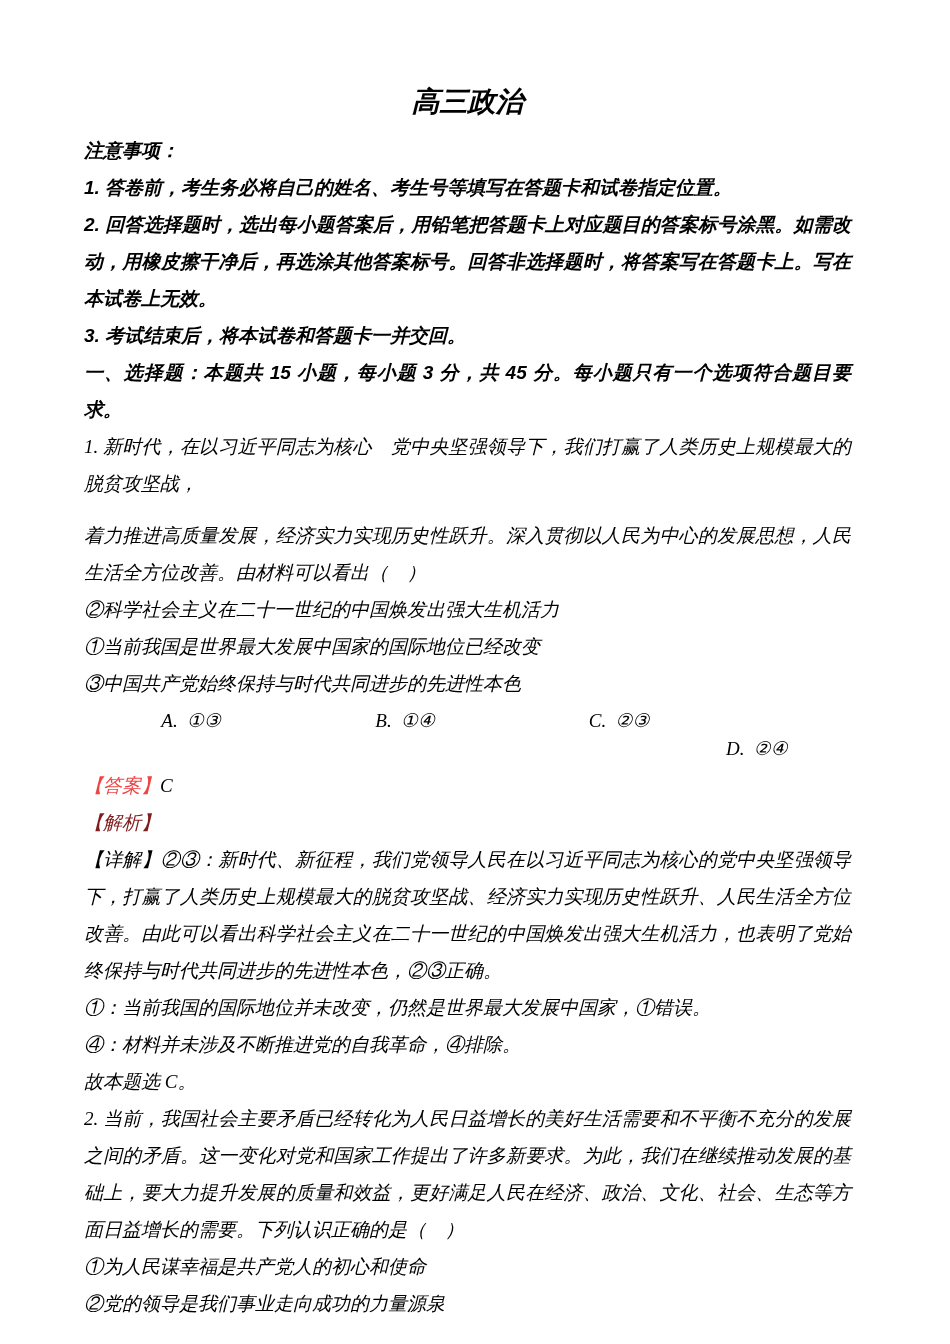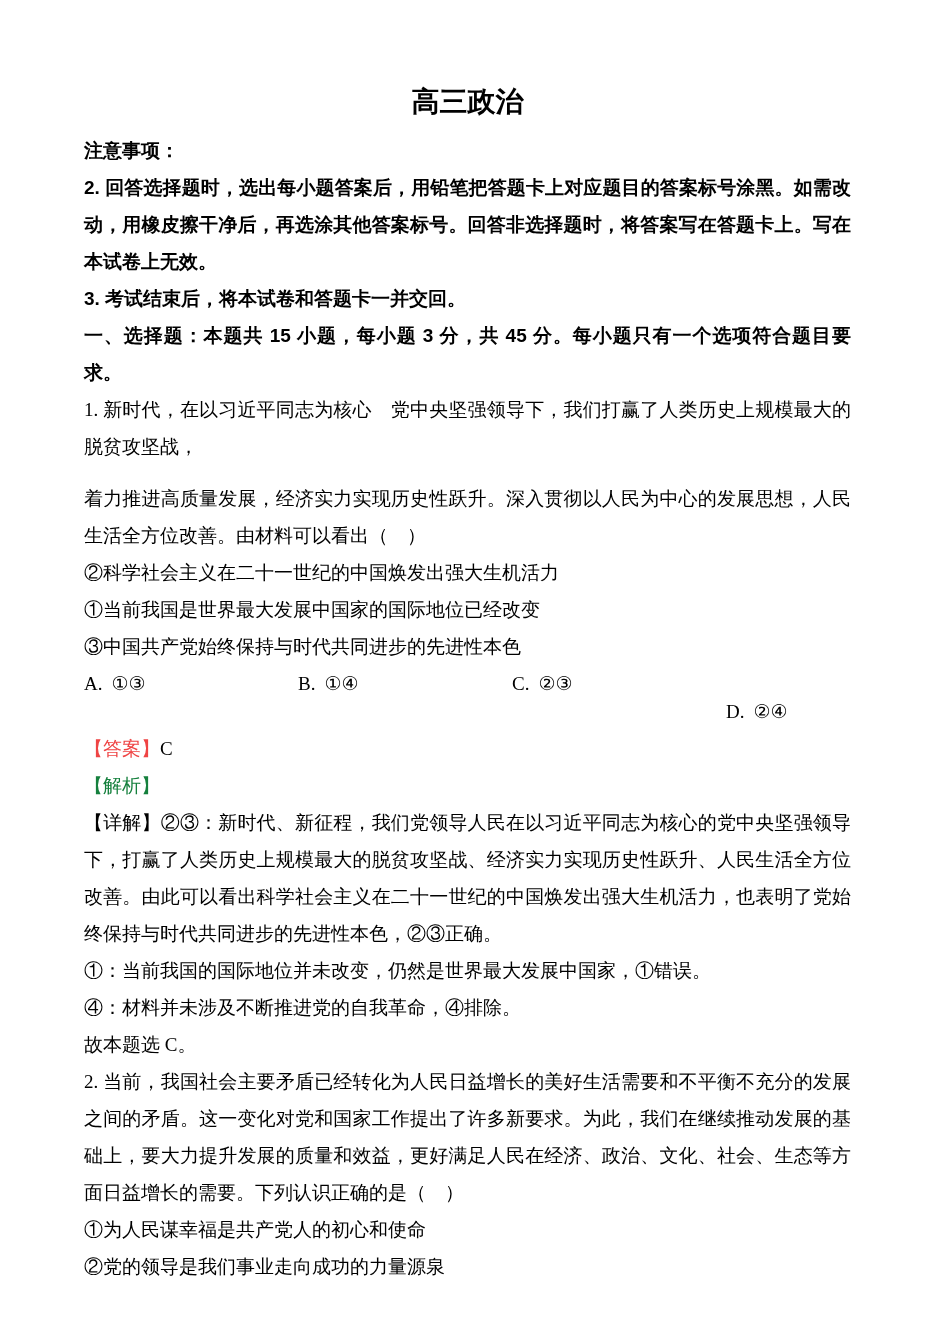--- a/index.html
+++ b/index.html
@@ -12,20 +12,21 @@
     width: 950px;
     height: 1344px;
     box-sizing: border-box;
     background: #ffffff;
     padding: 80px 99px 0 84px;
     overflow: hidden;
     font-family: "Liberation Serif", "DejaVu Serif", serif;
     font-size: 19px;
     line-height: 37px;
     color: #000000;
+    font-style: italic;
   }
   .doc-title {
     font-family: "Liberation Sans", "DejaVu Sans", sans-serif;
     font-size: 28px;
     line-height: 44px;
     font-weight: 700;
     text-align: center;
     margin: 0 0 8px 0;
   }
   p {
@@ -42,37 +43,39 @@
   .blue {
     color: #2E74B5;
   }
   .options-row {
     display: flex;
     flex-direction: row;
   }
   .opt {
     width: 214px;
     flex: 0 0 auto;
+    text-align: center;
   }
   .opt:last-child {
     width: auto;
     margin-top: 28px;
   }
   .opt-label {
     margin-right: 9px;
   }
 </style>
 </head>
 <body>
 
 <div class="page" style="color: rgb(0, 0, 0); background: rgb(255, 255, 255);">
 
   <h1 class="doc-title">高三政治</h1>
 
   <p class="hei">注意事项：</p>
+  <p class="hei">1. 答卷前，考生务必将自己的姓名、考生号等填写在答题卡和试卷指定位置。</p>
   <p class="hei">2. 回答选择题时，选出每小题答案后，用铅笔把答题卡上对应题目的答案标号涂黑。如需改动，用橡皮擦干净后，再选涂其他答案标号。回答非选择题时，将答案写在答题卡上。写在本试卷上无效。</p>
   <p class="hei">3. 考试结束后，将本试卷和答题卡一并交回。</p>
 
   <p class="hei">一、选择题：本题共 15 小题，每小题 3 分，共 45 分。每小题只有一个选项符合题目要求。</p>
 
   <p>1. 新时代，在以习近平同志为核心　党中央坚强领导下，我们打赢了人类历史上规模最大的脱贫攻坚战，</p>
   <p class="stem-part2">着力推进高质量发展，经济实力实现历史性跃升。深入贯彻以人民为中心的发展思想，人民生活全方位改善。由材料可以看出（　）</p>
 
   <p>②科学社会主义在二十一世纪的中国焕发出强大生机活力</p>
   <p>①当前我国是世界最大发展中国家的国际地位已经改变</p>
@@ -80,21 +83,21 @@
 
   <div class="options-row">
     <span class="opt"><span class="opt-label">A.</span><span class="opt-value">①③</span></span>
     <span class="opt"><span class="opt-label">B.</span><span class="opt-value">①④</span></span>
     <span class="opt"><span class="opt-label">C.</span><span class="opt-value">②③</span></span>
     <span class="opt"><span class="opt-label">D.</span><span class="opt-value">②④</span></span>
   </div>
 
   <p><span class="blue" style="color: #ef4444;">【答案】</span><span>C</span></p>
 
-  <p class="blue" style="color: #15803d;">【解析】</p>
+  <p class="blue" style="color: #7f1d1d;">【解析】</p>
 
   <p><span>【详解】</span><span>②③：新时代、新征程，我们党领导人民在以习近平同志为核心的党中央坚强领导下，打赢了人类历史上规模最大的脱贫攻坚战、经济实力实现历史性跃升、人民生活全方位改善。由此可以看出科学社会主义在二十一世纪的中国焕发出强大生机活力，也表明了党始终保持与时代共同进步的先进性本色，②③正确。</span></p>
   <p>①：当前我国的国际地位并未改变，仍然是世界最大发展中国家，①错误。</p>
   <p>④：材料并未涉及不断推进党的自我革命，④排除。</p>
   <p>故本题选 C。</p>
 
   <p>2. 当前，我国社会主要矛盾已经转化为人民日益增长的美好生活需要和不平衡不充分的发展之间的矛盾。这一变化对党和国家工作提出了许多新要求。为此，我们在继续推动发展的基础上，要大力提升发展的质量和效益，更好满足人民在经济、政治、文化、社会、生态等方面日益增长的需要。下列认识正确的是（　）</p>
   <p>①为人民谋幸福是共产党人的初心和使命</p>
   <p>②党的领导是我们事业走向成功的力量源泉</p>
 

